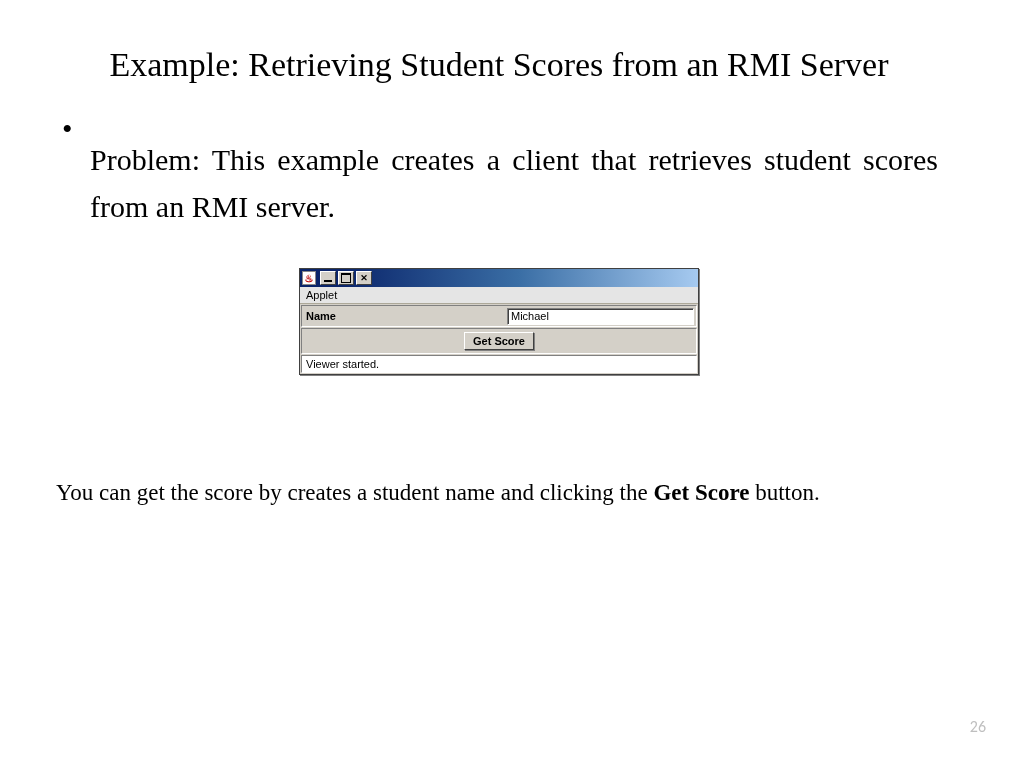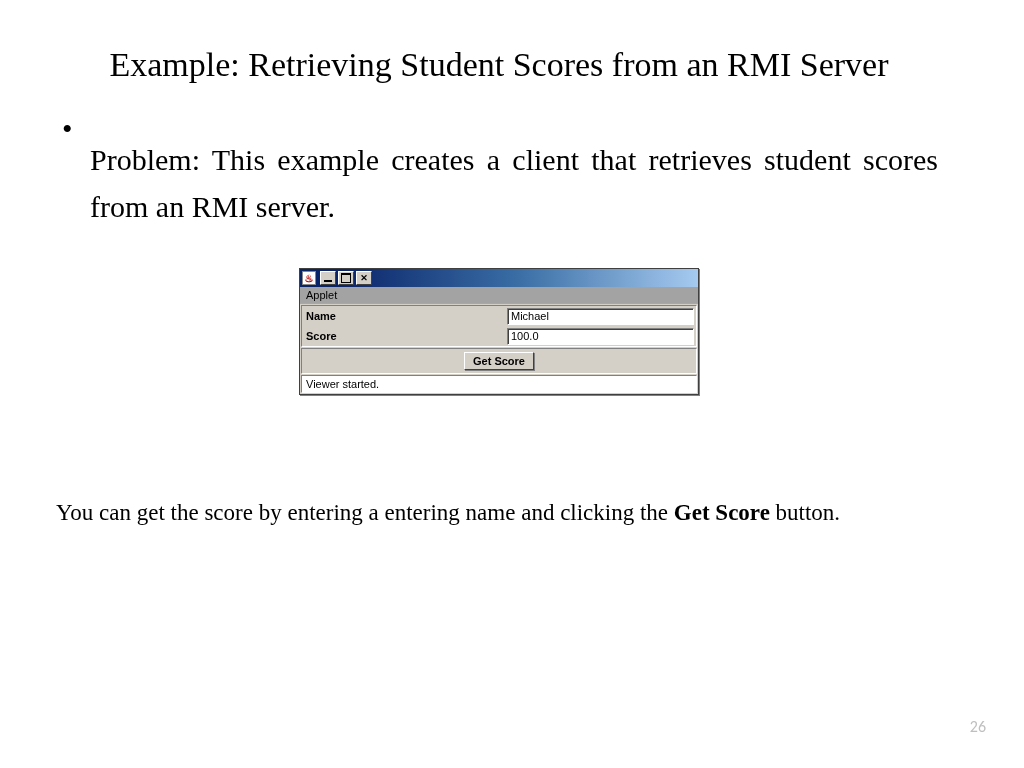--- a/index.html
+++ b/index.html
@@ -92,21 +92,21 @@
     font-size: 9px;
     font-weight: bold;
     line-height: 1;
   }
   .winbtn.min::before { content:""; display:block; width:8px; border-bottom:2px solid #000; margin-top:6px;}
   .winbtn.max::before { content:""; display:block; width:8px; height:7px; border:1px solid #000; border-top:2px solid #000;}
   .menubar {
     padding: 2px 6px;
     font-size: 11px;
     border-bottom: 1px solid #aca899;
-    background: #a3a3a3;
+    background: #e5e5e5;
   }
   .form-area {
     border: 1px solid #808080;
     border-right-color: #fff;
     border-bottom-color: #fff;
     margin: 1px;
   }
   .form-row {
     display: flex;
     align-items: center;
@@ -207,30 +207,26 @@
         </div>
       </div>
       <div class="menubar">
         <span>Applet</span>
       </div>
       <div class="form-area">
         <div class="form-row">
           <div class="form-label">Name</div>
           <input class="form-input" value="Michael" style="">
         </div>
-        <div class="form-row">
-          <div class="form-label">Score</div>
-          <input class="form-input" value="100.0" style="">
-        </div>
       </div>
       <div class="button-row">
         <div class="get-score-btn">Get Score</div>
       </div>
       <div class="status-bar">Viewer started.</div>
     </div>
   </div>
 
   <div class="caption">
-    <span>You can get the score by entering a entering name and clicking the </span><b>Get Score</b><span> button.</span>
+    <span>You can get the score by creates a student name and clicking the </span><b>Get Score</b><span> button.</span>
   </div>
 </div>
 
 <div class="page-num">26</div>
 
 </body></html>

